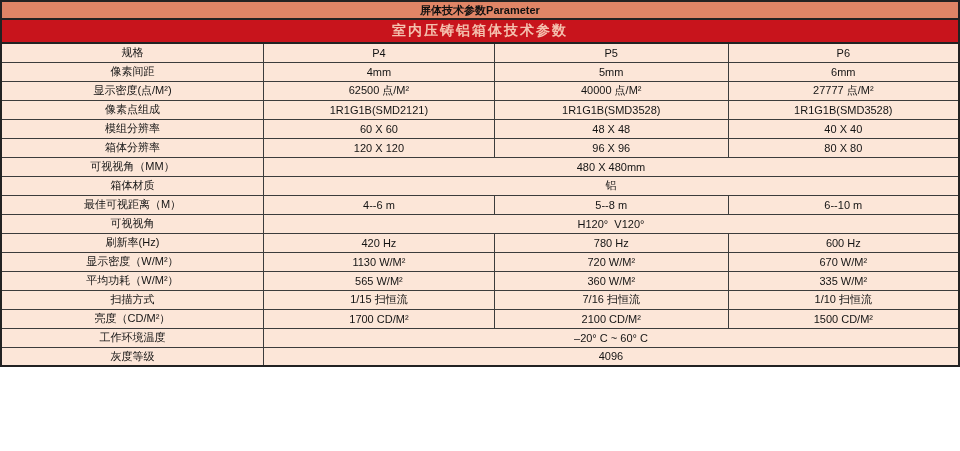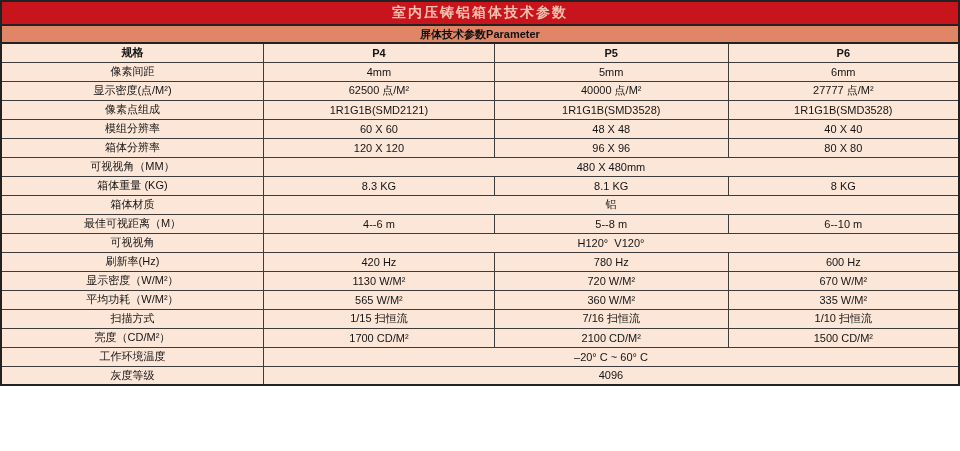--- a/index.html
+++ b/index.html
@@ -54,40 +54,40 @@
     font-weight:normal;
     height:19px;
   }
   td.val{
     background:var(--row-bg);
     font-weight:normal;
     height:19px;
   }
   td.colhead{
     background:var(--row-bg);
-    font-weight:bold;
+    font-weight:normal;
     height:19px;
   }
 </style>
 </head>
 <body>
 
 <table class="spec">
   <colgroup>
     <col style="width:27.4%">
     <col style="width:24.1%">
     <col style="width:24.4%">
     <col style="width:24.1%">
   </colgroup>
   <tbody>
     <tr>
-      <td class="title-cell" colspan="4">室内压铸铝箱体技术参数</td>
+      <td class="subtitle-cell" colspan="4">屏体技术参数Parameter</td>
     </tr>
     <tr>
-      <td class="subtitle-cell" colspan="4">屏体技术参数Parameter</td>
+      <td class="title-cell" colspan="4">室内压铸铝箱体技术参数</td>
     </tr>
     <tr>
       <td class="colhead">规格</td>
       <td class="colhead">P4</td>
       <td class="colhead">P5</td>
       <td class="colhead">P6</td>
     </tr>
   </tbody>
   <tbody id="rows-body">
       <tr>
@@ -116,26 +116,20 @@
       </tr>
       <tr>
         <td class="label">箱体分辨率</td>
         <td class="val">120 X 120</td>
         <td class="val">96 X 96</td>
         <td class="val">80 X 80</td>
       </tr>
       <tr>
         <td class="label">可视视角（MM）</td>
         <td class="val" colspan="3">480 X 480mm</td>
-      </tr>
-      <tr>
-        <td class="label">箱体重量 (KG)</td>
-        <td class="val">8.3 KG</td>
-        <td class="val">8.1 KG</td>
-        <td class="val">8 KG</td>
       </tr>
       <tr>
         <td class="label">箱体材质</td>
         <td class="val" colspan="3">铝</td>
       </tr>
       <tr>
         <td class="label">最佳可视距离（M）</td>
         <td class="val">4--6 m</td>
         <td class="val">5--8 m</td>
         <td class="val">6--10 m</td>

